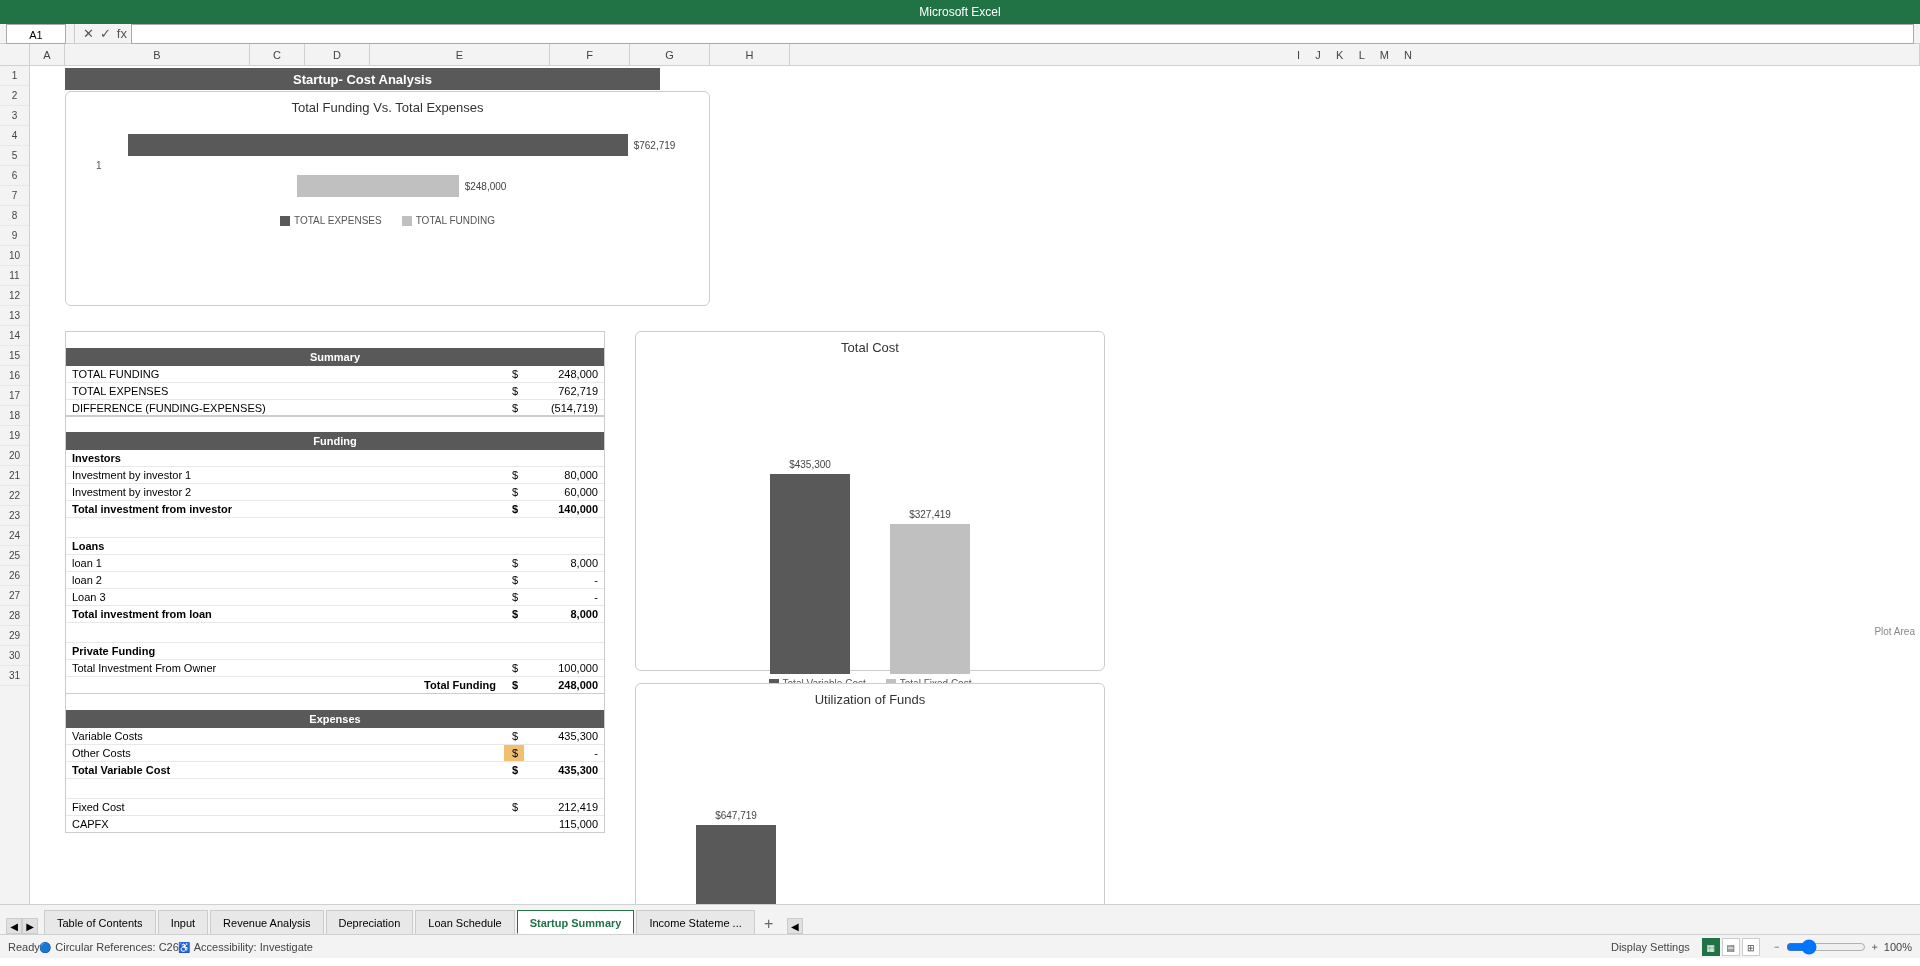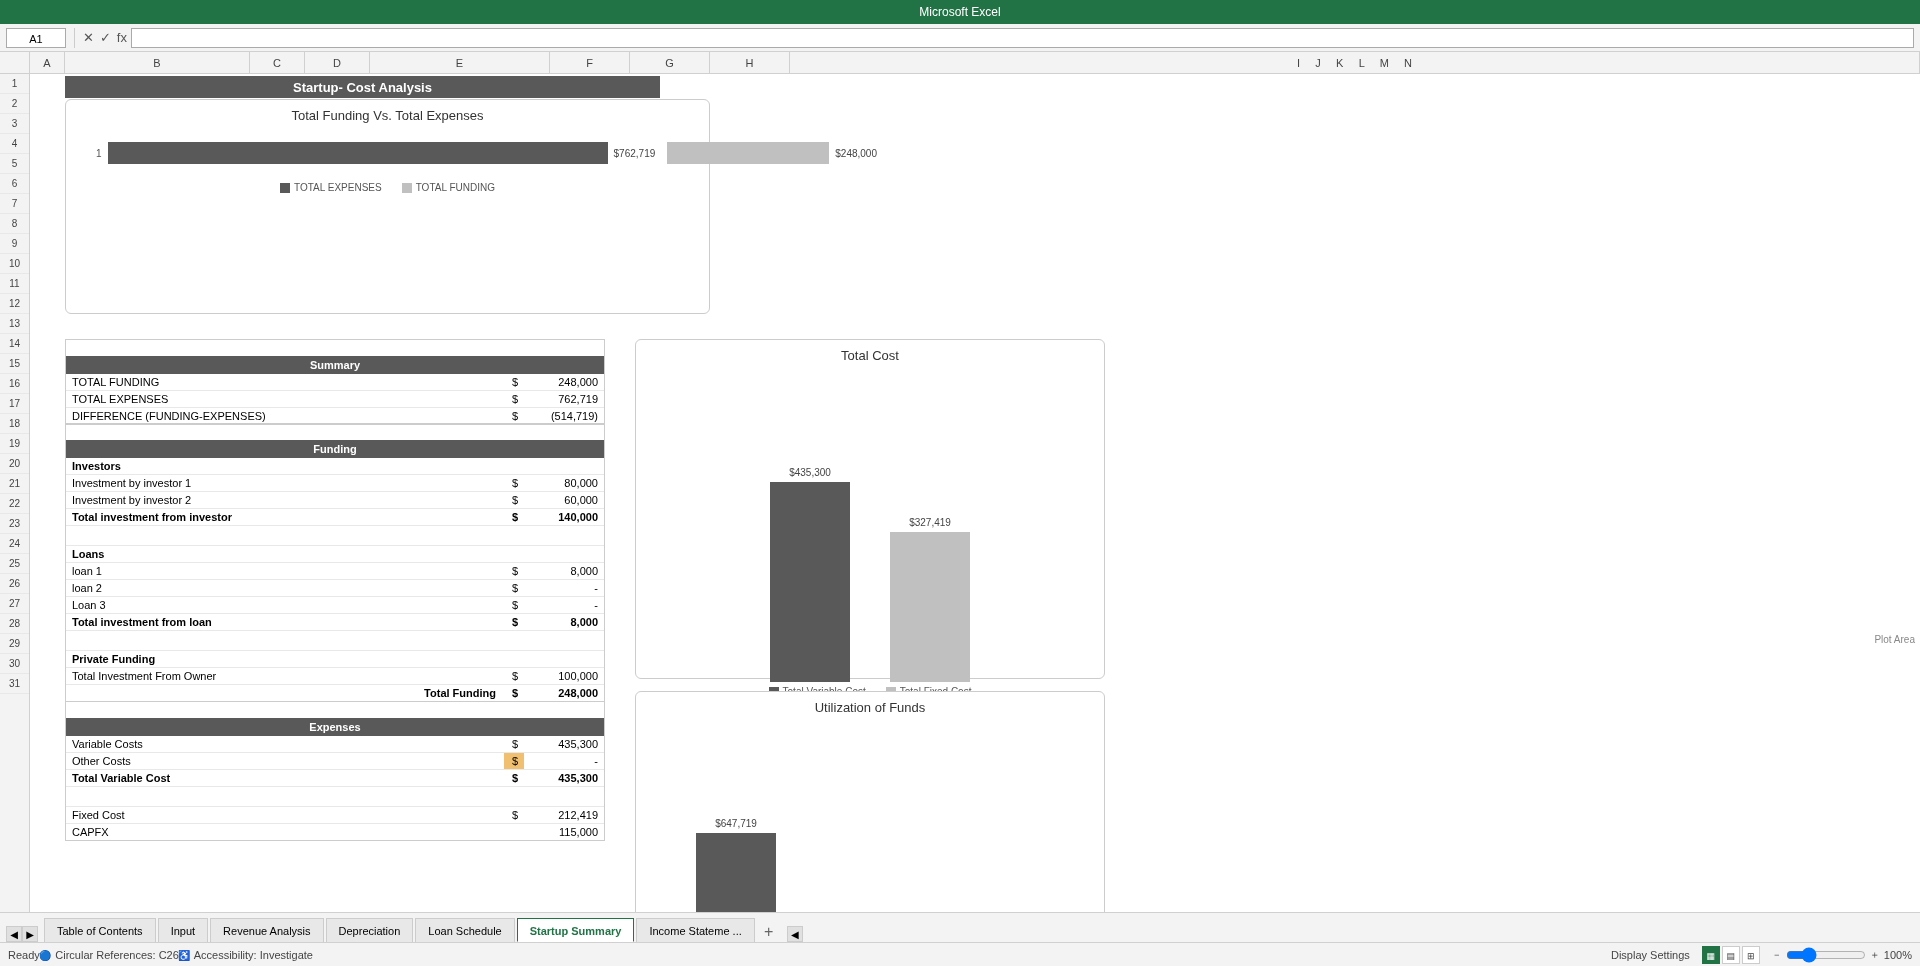--- a/index.html
+++ b/index.html
@@ -11,21 +11,21 @@
       background: #217346;
       display: flex;
       align-items: center;
       justify-content: center;
       color: white;
       font-size: 12px;
     }
 
     
     #formula-bar {
-      height: 28px;
+      height: 20px;
       background: #f3f3f3;
       border-bottom: 1px solid #d0d0d0;
       display: flex;
       align-items: center;
       padding: 0 6px;
       gap: 4px;
     }
     .cell-ref-box {
       width: 60px;
       height: 20px;
@@ -164,21 +164,21 @@
     .hbar-chart {
       padding: 10px 20px 10px 30px;
     }
     .hbar-row {
       display: flex;
       align-items: center;
       margin-bottom: 8px;
       gap: 6px;
     }
     .hbar-label { width: 12px; font-size: 10px; color: #555; }
-    .hbar-container { flex: 1; display: flex; gap: 12px; align-items: center; }
+    .hbar-container { flex: 1; display: flex; flex-direction: column; gap: 19px; align-items: center; }
     .hbar-wrap { display: flex; align-items: center; gap: 6px; }
     .hbar { height: 22px; }
     .hbar-value { font-size: 10px; color: #444; }
     .bar-dark { background: #595959; }
     .bar-light { background: #c0c0c0; }
 
     .chart-legend {
       display: flex;
       justify-content: center;
       gap: 20px;

